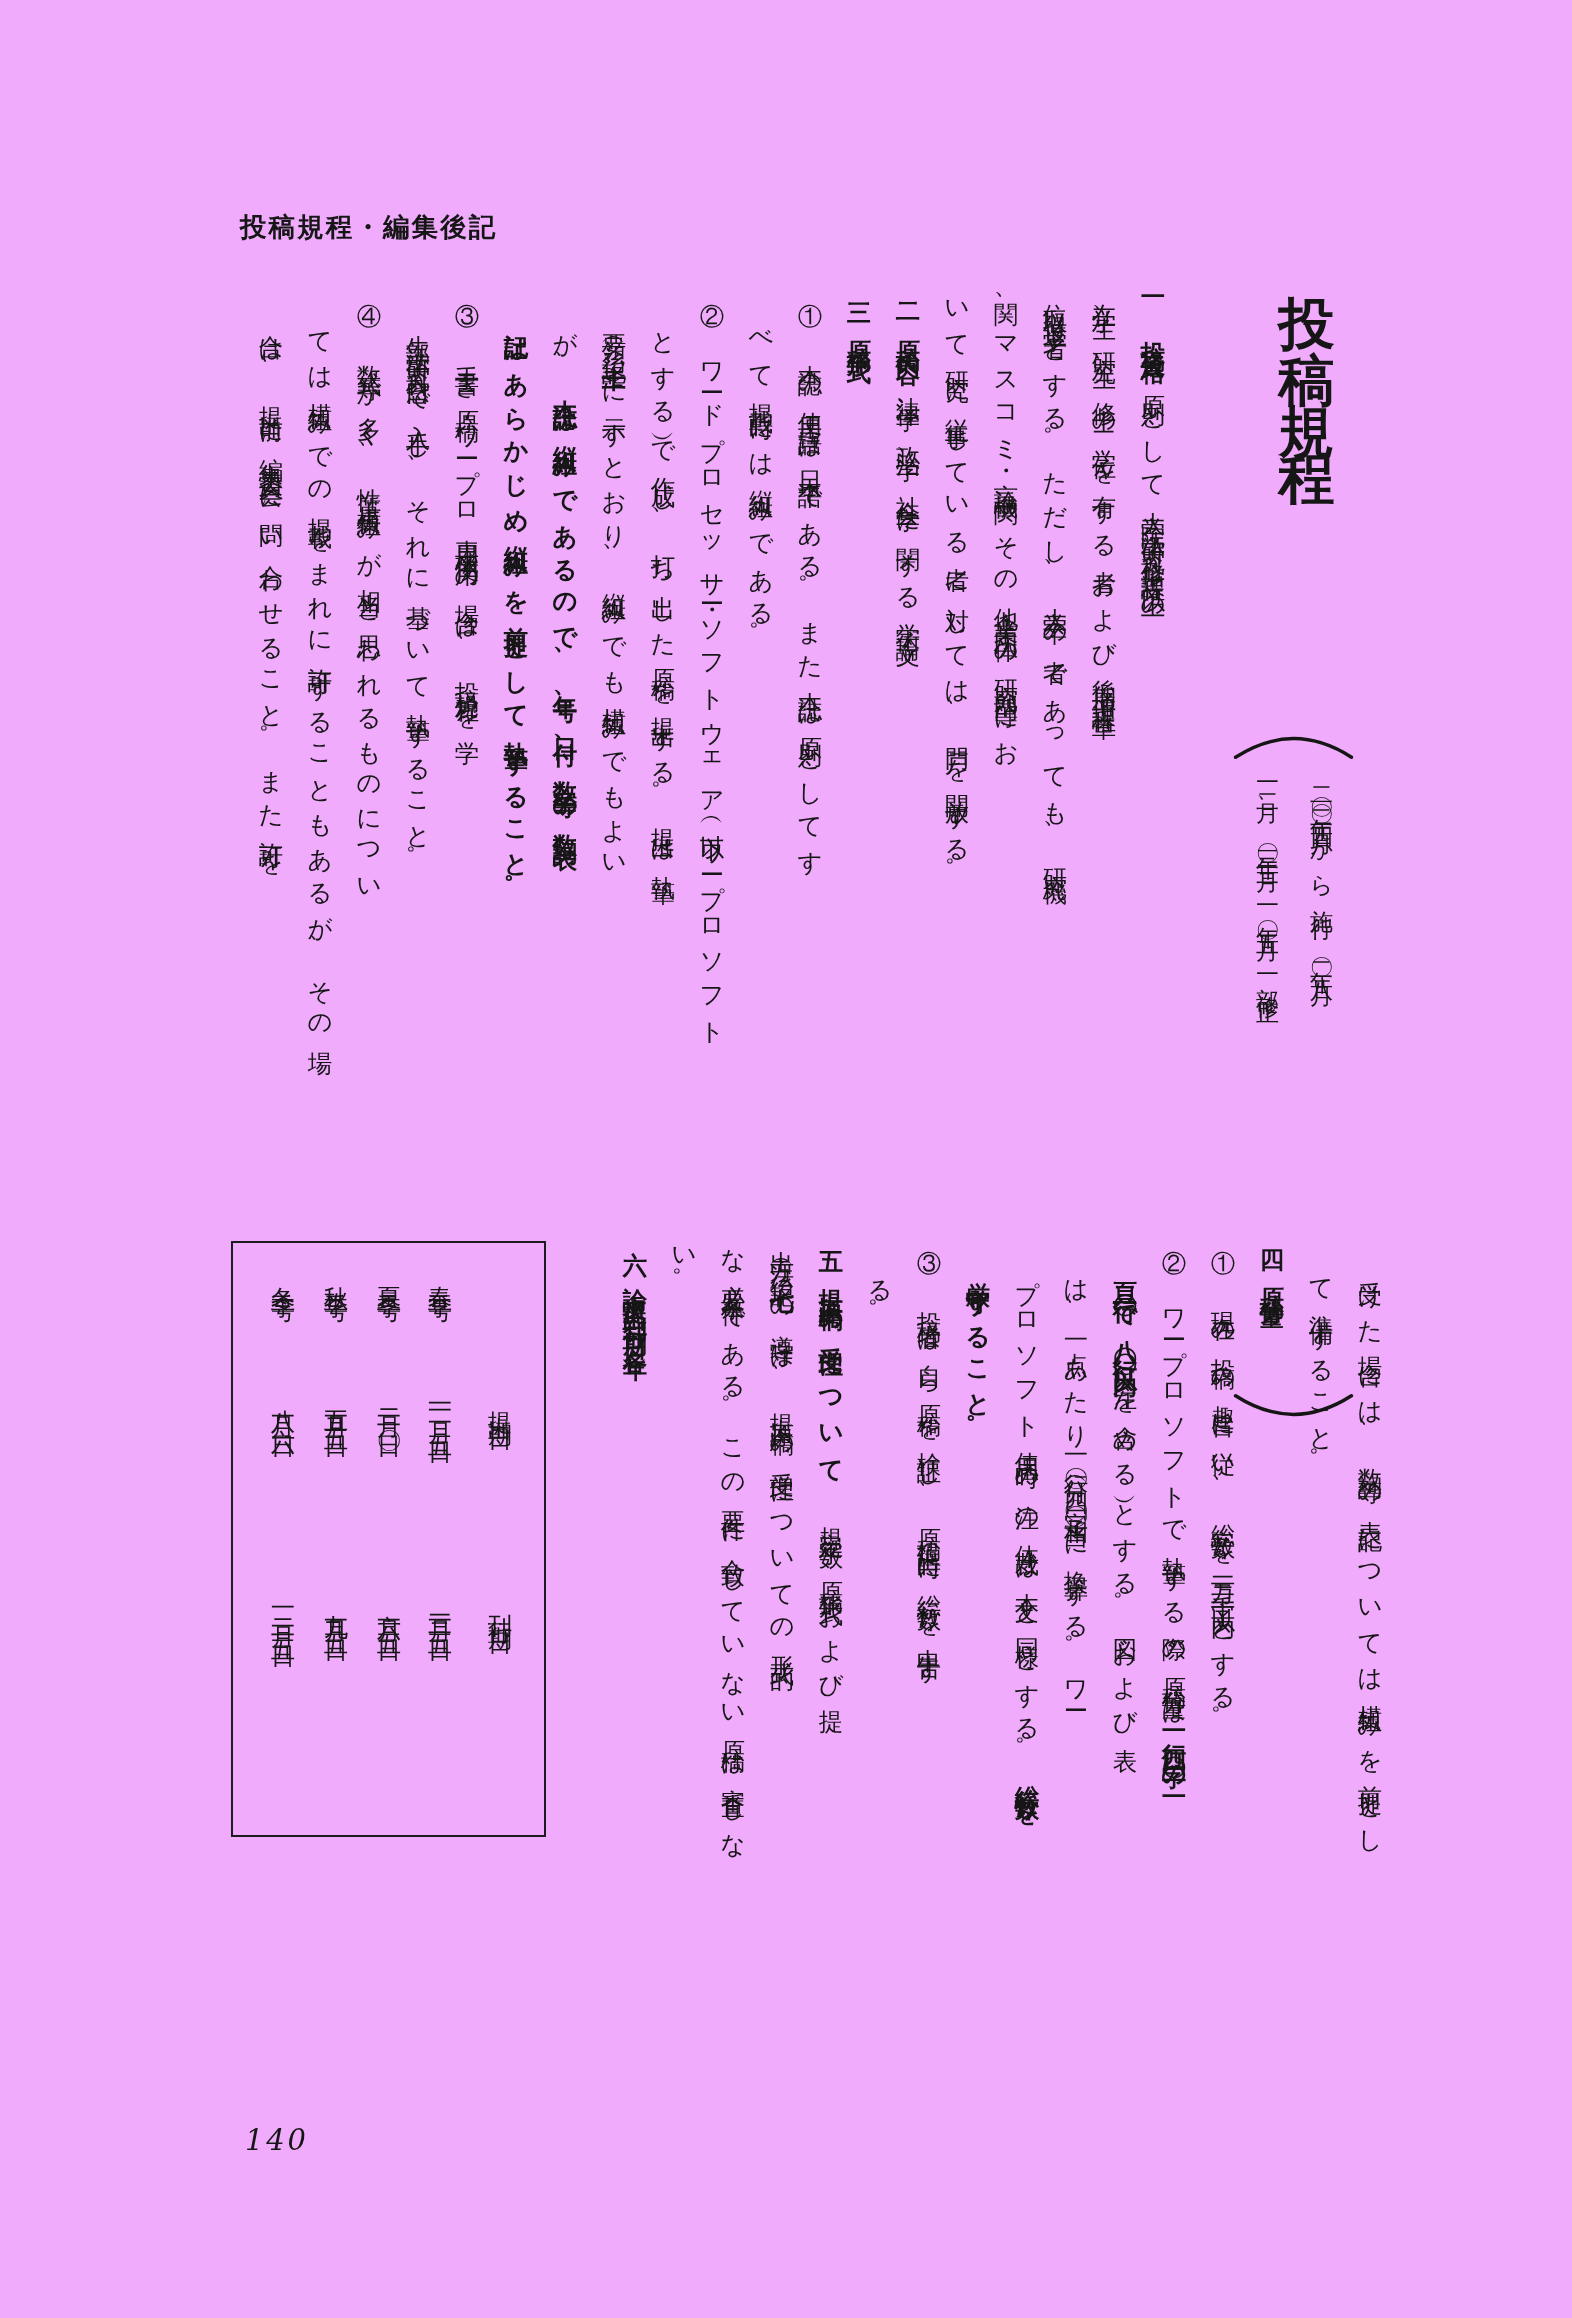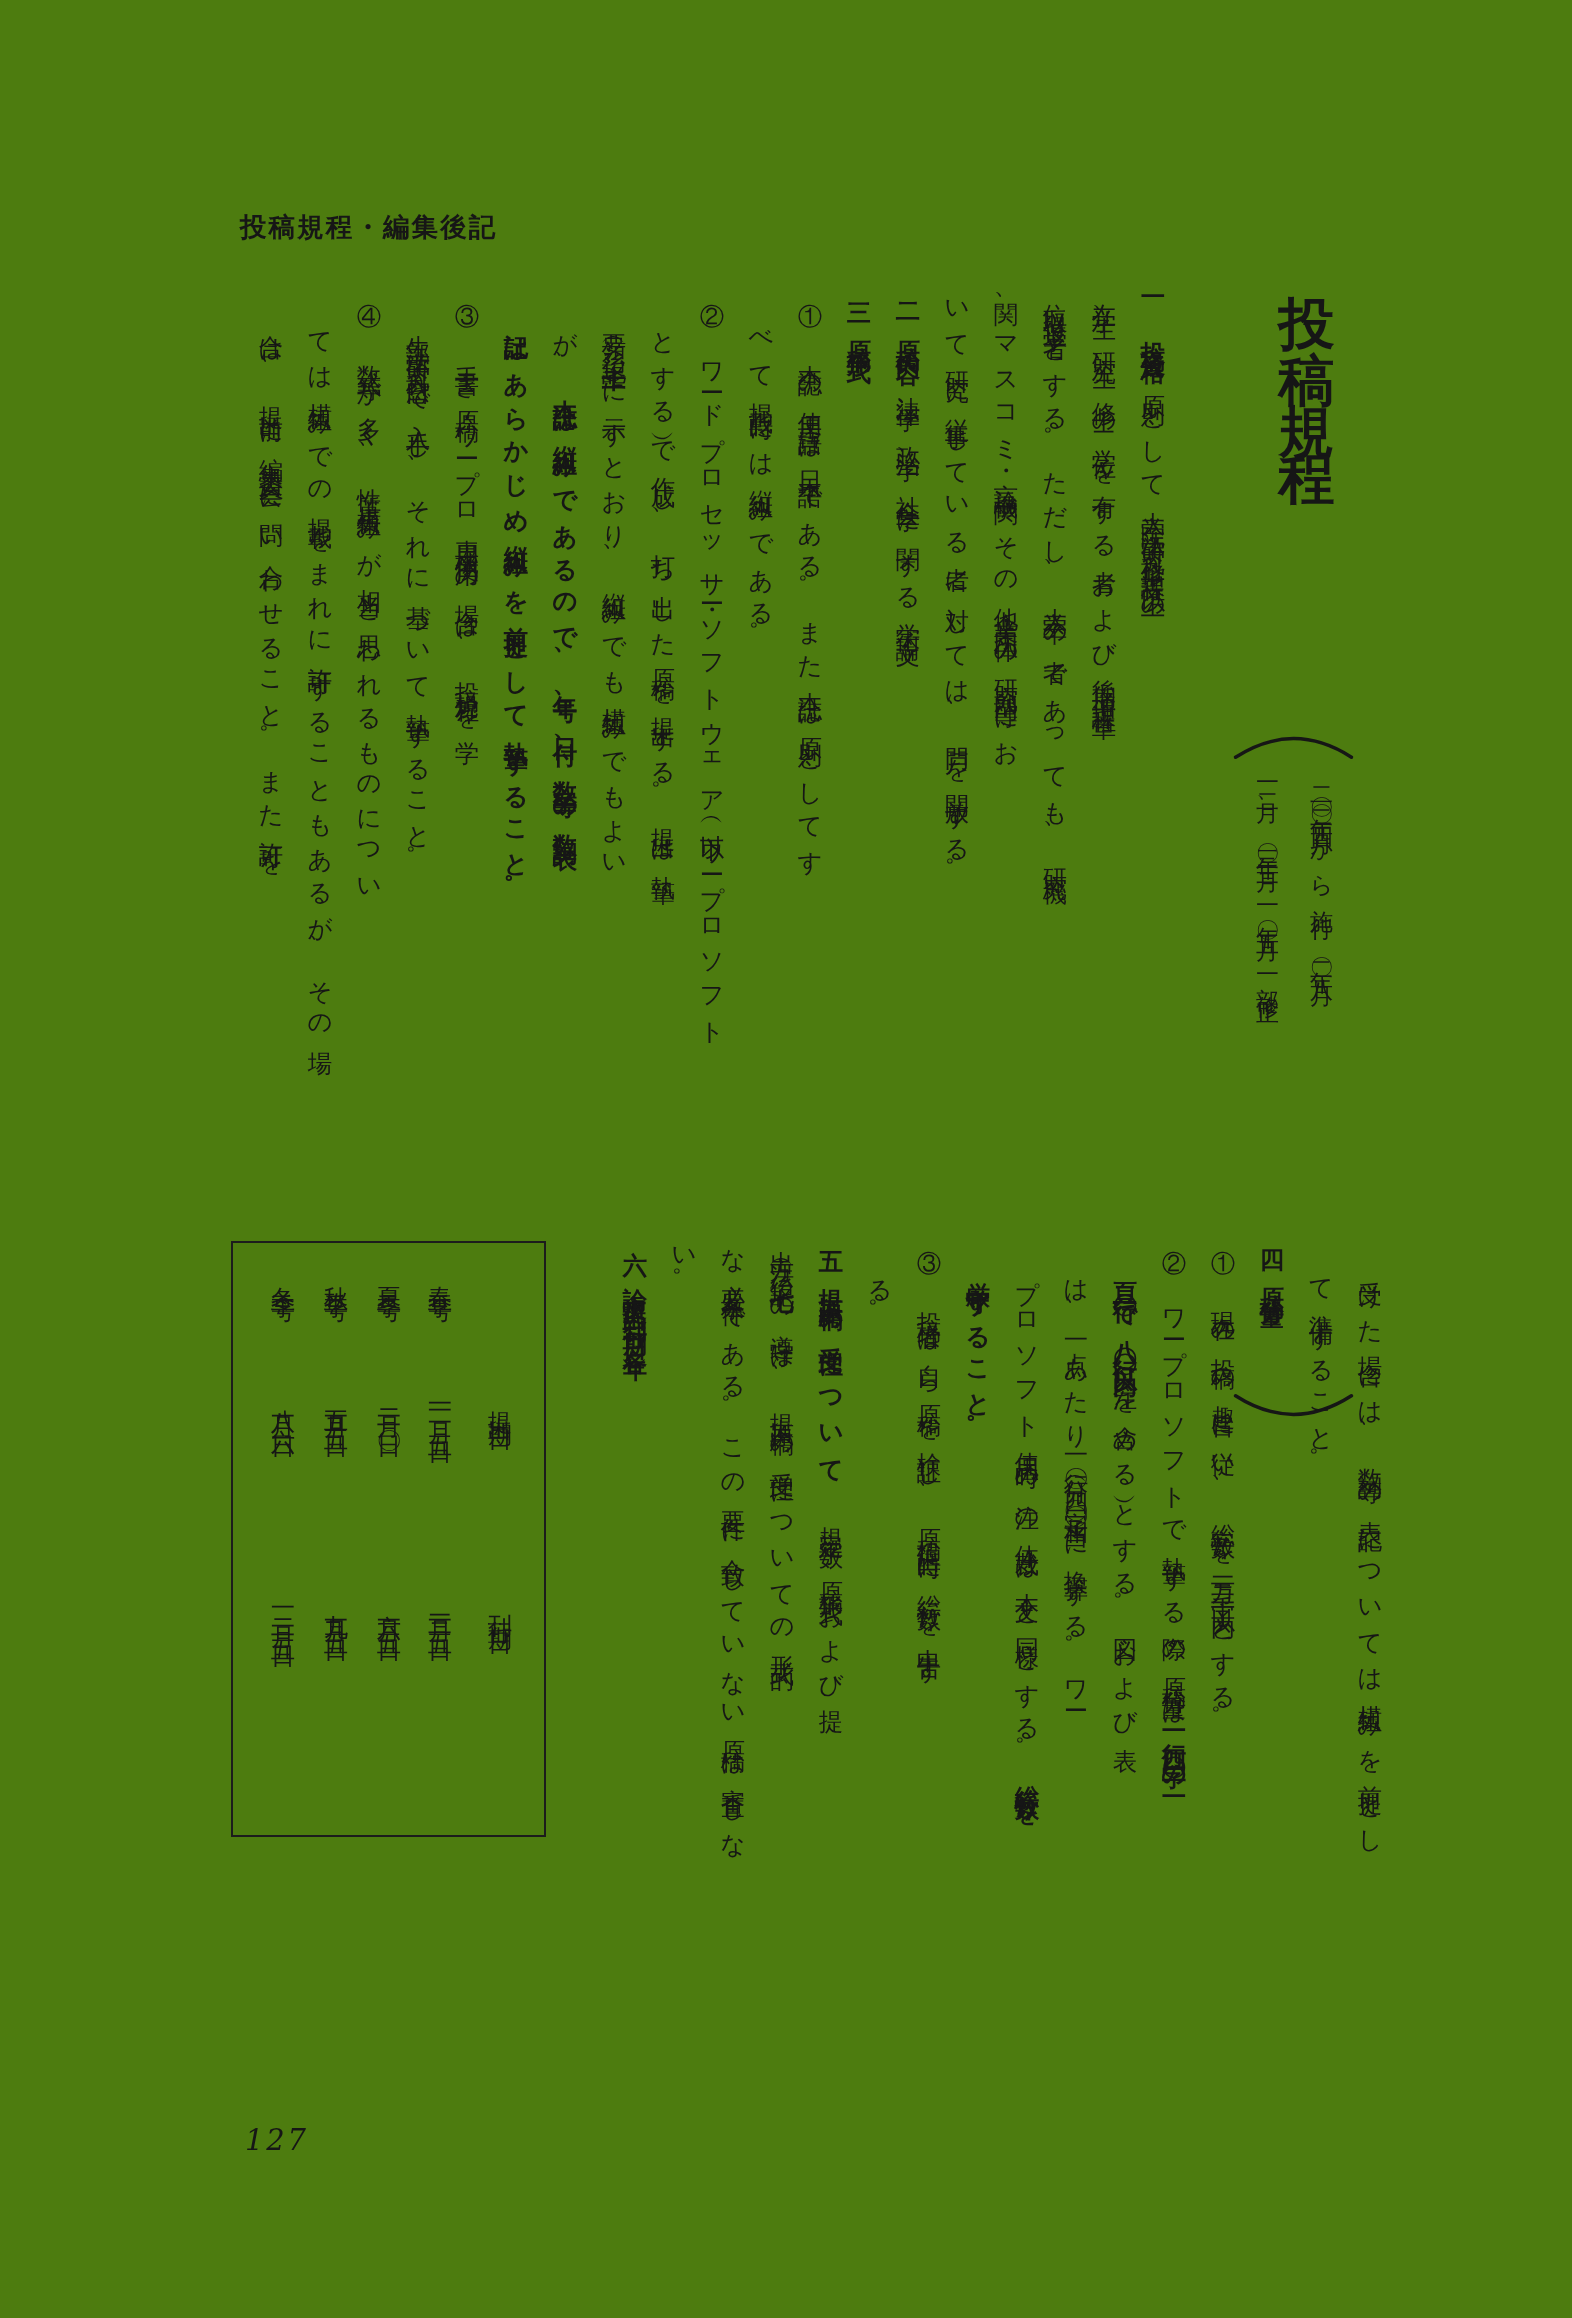--- a/index.html
+++ b/index.html
@@ -1,18 +1,18 @@
 <!DOCTYPE html>
 <html lang="ja" style="font-size:11px"><head>
 <meta charset="utf-8">
 <style>
   html,body { margin:0; padding:0; background:#e9e7e2; }
   .page {
     position:relative; width:1573px; height:2319px;
-    background:#4d7c0f; color:#161616; overflow:hidden;
+    background:#f0abfc; color:#161616; overflow:hidden;
     font-family:"DejaVu Serif","Liberation Serif",serif;
   }
   .header-note {
     position:absolute; left:240px; top:209px;
     font-size:26.5px; letter-spacing:2.1px; font-weight:600; white-space:nowrap;
   }
   .title {
     position:absolute; left:1276px; top:251px;
     writing-mode:vertical-rl; text-orientation:mixed;
     font-size:56px; letter-spacing:54px; font-weight:600; line-height:64px;
@@ -130,16 +130,16 @@
 
     <span class="tcell c2s">秋季号</span>
     <span class="tcell c2d1">五月一五日</span>
     <span class="tcell c2d2">九月一五日</span>
 
     <span class="tcell c3s">冬季号</span>
     <span class="tcell c3d1">八月一六日</span>
     <span class="tcell c3d2">一二月一五日</span>
   </div>
 
-  <div class="page-number">127</div>
+  <div class="page-number">140</div>
 
 </div>
 
 
 </body></html>

